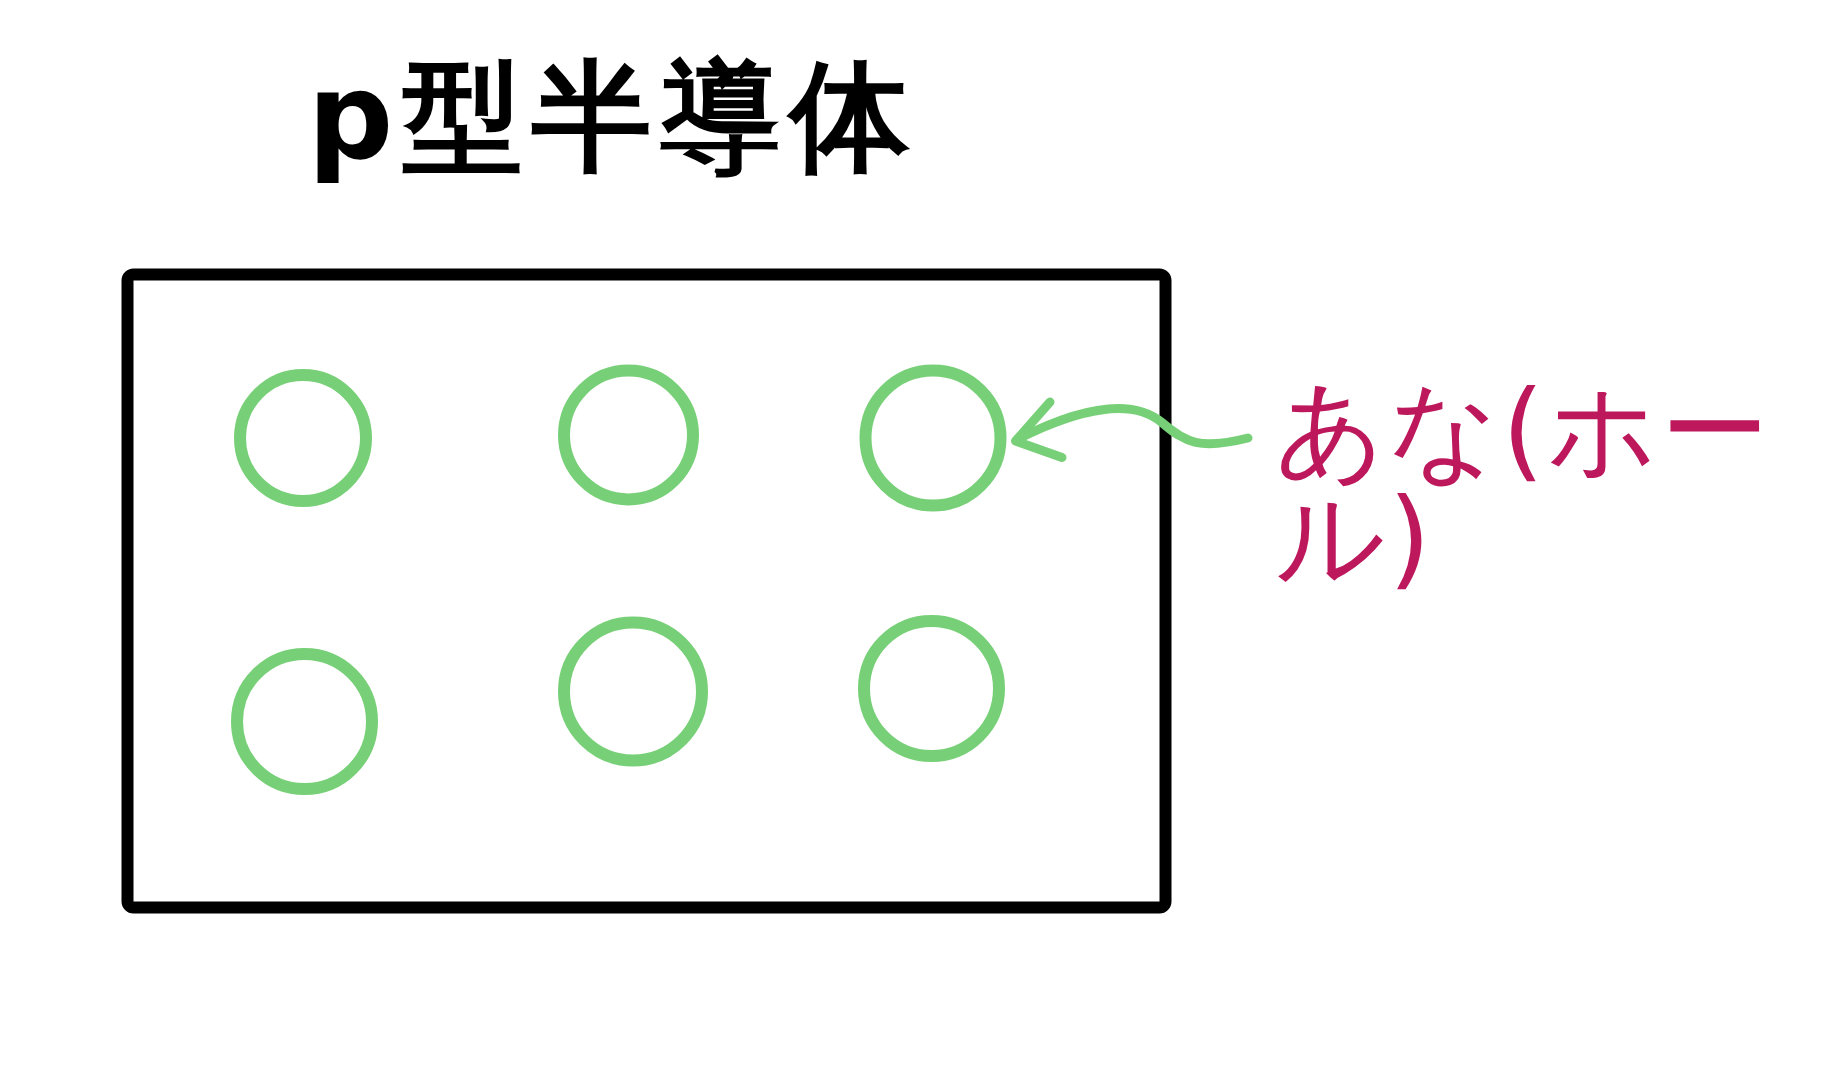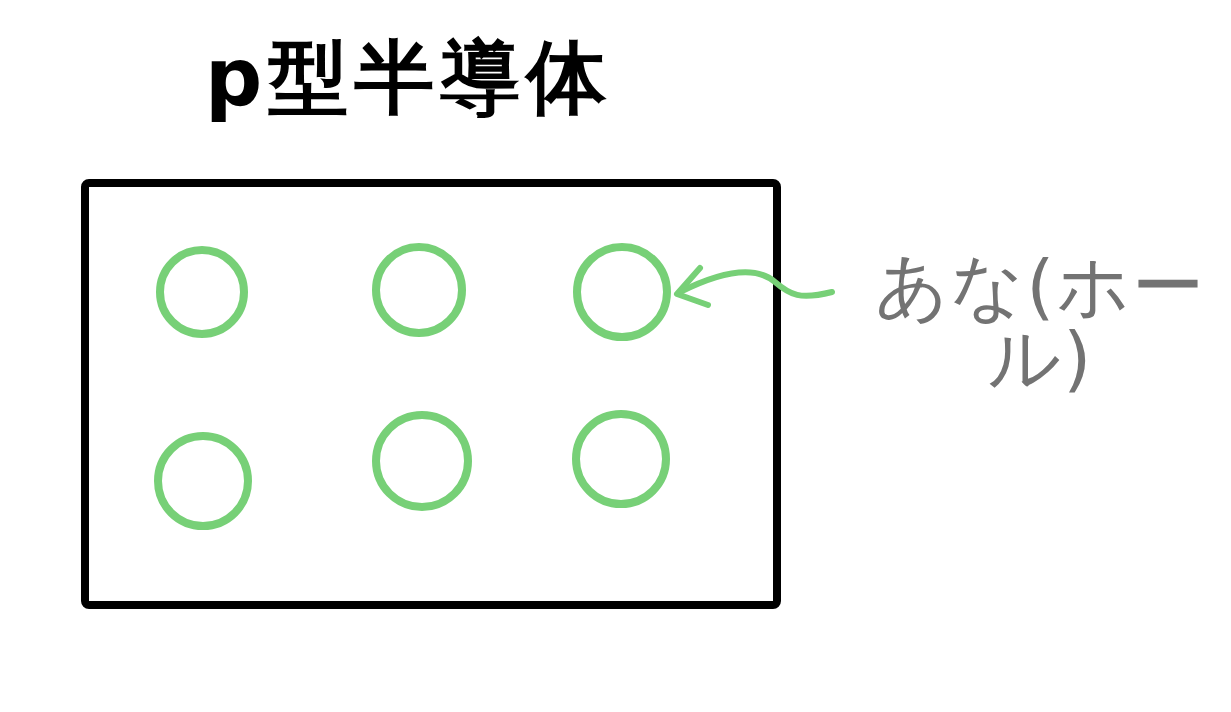--- a/index.html
+++ b/index.html
@@ -1,21 +1,21 @@
 <!DOCTYPE html>
 <html><head>
   <meta charset="utf-8">
   <style>
     html, body { margin: 0; padding: 0; background: #ffffff; }
     body { width: 1231px; height: 712px; position: relative; overflow: hidden;
            font-family: "DejaVu Sans", sans-serif; }
     .title { position: absolute; left: 205px; top: 38px; font-size: 80px; font-weight: bold;
              color: #000; letter-spacing: 6px; line-height: 1; }
-    .label { position: absolute; left: 850px; top: 250px; font-size: 72px; color: #737373;
-             line-height: 1; letter-spacing: 2px; text-align: center; }
+    .label { position: absolute; left: 850px; top: 250px; font-size: 72px; color: #be185d;
+             line-height: 1; letter-spacing: 2px; }
     svg.diagram { position: absolute; left: 0; top: 0; }
   </style>
 </head>
 <body>
 
 <div class="title">p型半導体</div>
 
 <svg class="diagram" width="1231" height="712" viewBox="0 0 1231 712">
   <rect x="85" y="183" width="692" height="422" rx="4" ry="4" fill="none" stroke="#000" stroke-width="8"></rect>
   <g id="holes">

